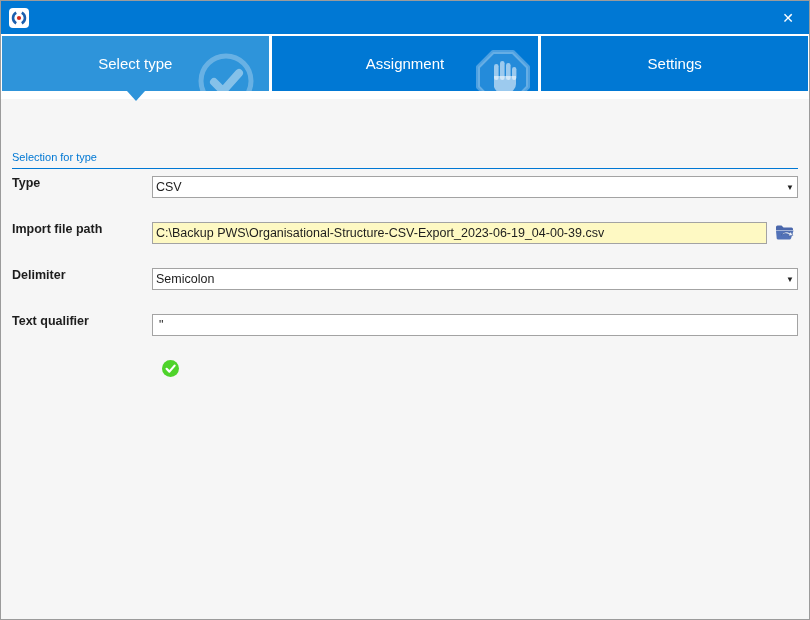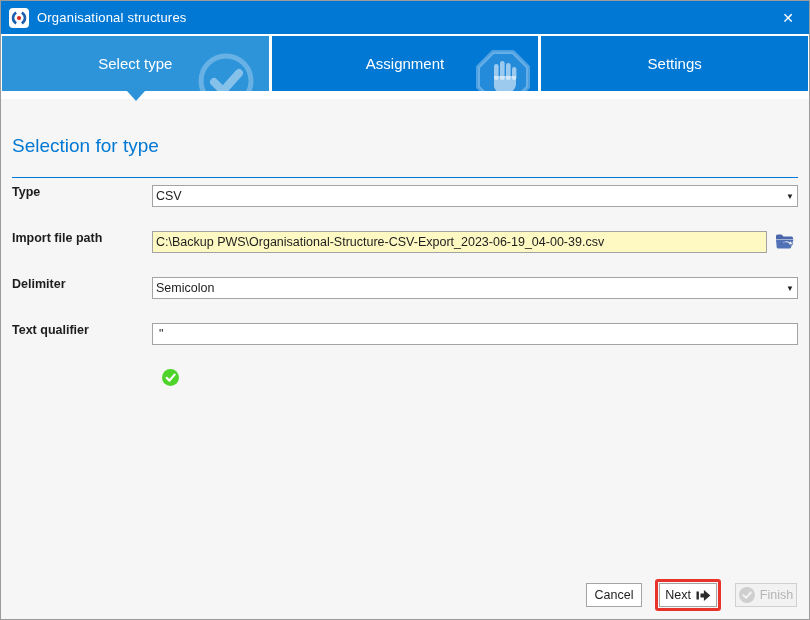--- a/index.html
+++ b/index.html
@@ -20,22 +20,22 @@
   .tab.active{background:#2e94da;}
   .tab.inactive{background:#0078d4;}
   .tab .badge{position:absolute;pointer-events:none;}
   .tab .badge.check{right:14px;bottom:-22px;}
   .tab .badge.hand{right:6px;bottom:-18px;}
   .tab-pointer{position:absolute;top:90px;left:126px;width:0;height:0;
     border-left:9px solid transparent;border-right:9px solid transparent;
     border-top:10px solid #2e94da;}
   
   .content{padding:0 11px;}
-  .section-heading{margin-top:36px;color:#0078d4;font-size:19px;
-    border-bottom:1px solid #0078d4;padding-bottom:20px;}
+  .section-heading{margin-top:52px;color:#0078d4;font-size:11px;
+    border-bottom:1px solid #0078d4;padding-bottom:5px;}
   .form{margin-top:7px;}
   .form-row{display:flex;align-items:flex-start;margin-bottom:24px;}
   .form-label{width:140px;flex:0 0 140px;font-size:12.5px;font-weight:700;color:#1d1d1d;}
   .field{height:20px;box-sizing:content-box;border:1px solid #a3a3a3;background:#fff;
     font-size:12.5px;color:#1d1d1d;display:flex;align-items:center;padding:0 3px;flex:1;}
   .combo{justify-content:space-between;cursor:pointer;}
   .combo .arrow{font-size:8px;color:#222;margin-left:6px;}
   input.field{font-family:"Liberation Sans",sans-serif;padding:0 6px;outline:none;}
   .field.readonly{background:#fef9c3;}
   .browse-btn{width:26px;height:22px;margin-left:5px;display:flex;align-items:center;
@@ -60,21 +60,20 @@
 <div class="window">
 
   <div class="titlebar">
     <span class="logo">
       <svg width="16" height="16" viewBox="0 0 16 16">
         <path d="M5.2 2.6 A6.2 6.2 0 0 0 5.2 13.4" fill="none" stroke="#1b5fae" stroke-width="2.6"></path>
         <path d="M10.8 2.6 A6.2 6.2 0 0 1 10.8 13.4" fill="none" stroke="#1b5fae" stroke-width="2.6"></path>
         <circle cx="8" cy="8" r="2.1" fill="#d22a1e"></circle>
       </svg>
     </span>
-    <span class="title">Organisational structures</span>
     <span class="close-btn">✕</span>
   </div>
 
   <div class="tabbar">
     <div class="tab active">
       <span>Select type</span>
       <span class="badge check">
         <svg width="58" height="58" viewBox="0 0 58 58">
           <circle cx="29" cy="29" r="25" fill="none" stroke="rgba(255,255,255,0.28)" stroke-width="5"></circle>
           <path d="M17 30 L26 39 L42 21" fill="none" stroke="rgba(255,255,255,0.42)" stroke-width="8" stroke-linecap="round" stroke-linejoin="round"></path>
@@ -147,39 +146,14 @@
           <svg width="17" height="17" viewBox="0 0 17 17">
             <circle cx="8.5" cy="8.5" r="8.5" fill="#4ed32a"></circle>
             <path d="M4.6 8.8 L7.4 11.6 L12.6 5.6" fill="none" stroke="#fff" stroke-width="2.2" stroke-linecap="round" stroke-linejoin="round"></path>
           </svg>
         </span>
       </div>
 
     </div>
   </div>
 
-  <div class="footer">
-    <button class="btn btn-cancel">Cancel</button>
-
-    <span class="annotation">
-      <button class="btn btn-next">
-        <span>Next</span>
-        <span class="next-icon">
-          <svg width="15" height="13" viewBox="0 0 15 13">
-            <rect x="0.5" y="2.5" width="2.4" height="8" fill="#2b2b2b"></rect>
-            <path d="M4.5 4.5 h3.4 v-3.6 l6.4 5.6 -6.4 5.6 v-3.6 h-3.4 z" fill="#2b2b2b"></path>
-          </svg>
-        </span>
-      </button>
-    </span>
-
-    <button class="btn btn-finish" disabled="">
-      <span class="finish-icon">
-        <svg width="16" height="16" viewBox="0 0 16 16">
-          <circle cx="8" cy="8" r="8" fill="#cfcfcf"></circle>
-          <path d="M4.4 8.3 L7 10.9 L11.8 5.5" fill="none" stroke="#f2f2f2" stroke-width="2" stroke-linecap="round" stroke-linejoin="round"></path>
-        </svg>
-      </span>
-      <span>Finish</span>
-    </button>
-  </div>
 
 </div>
 
 </body></html>

